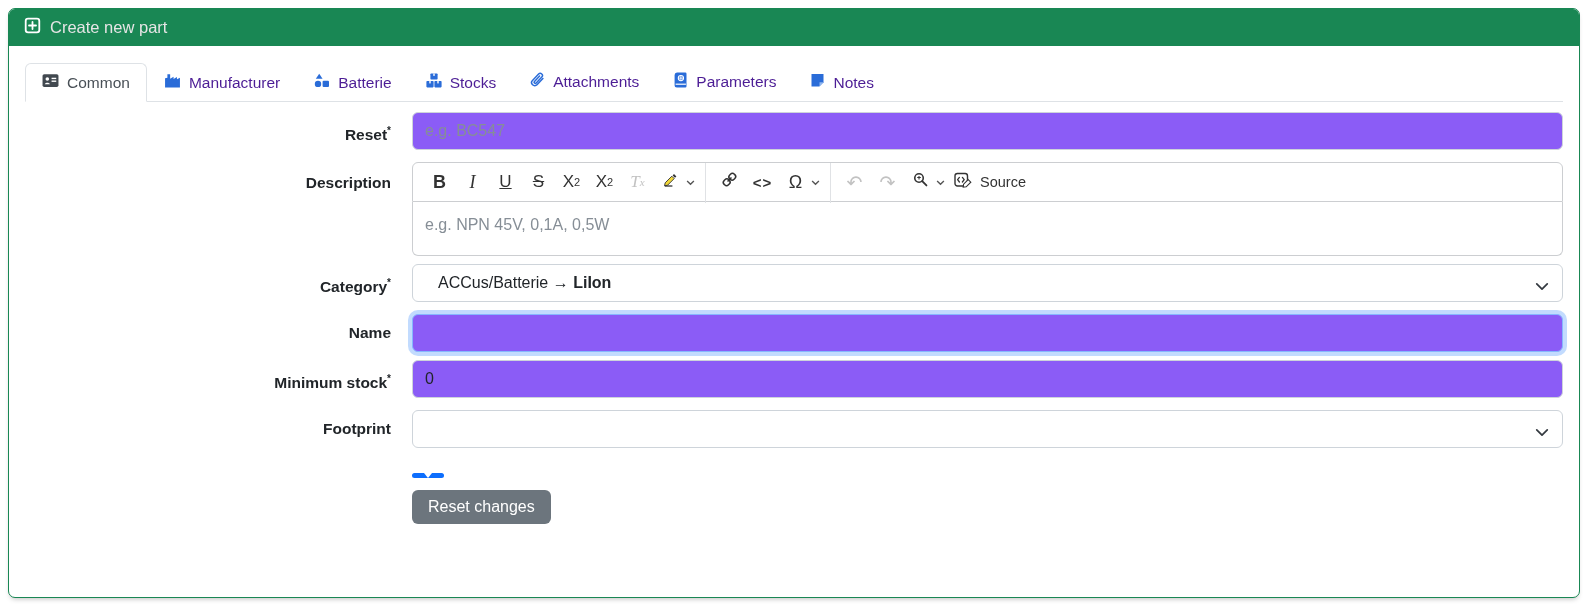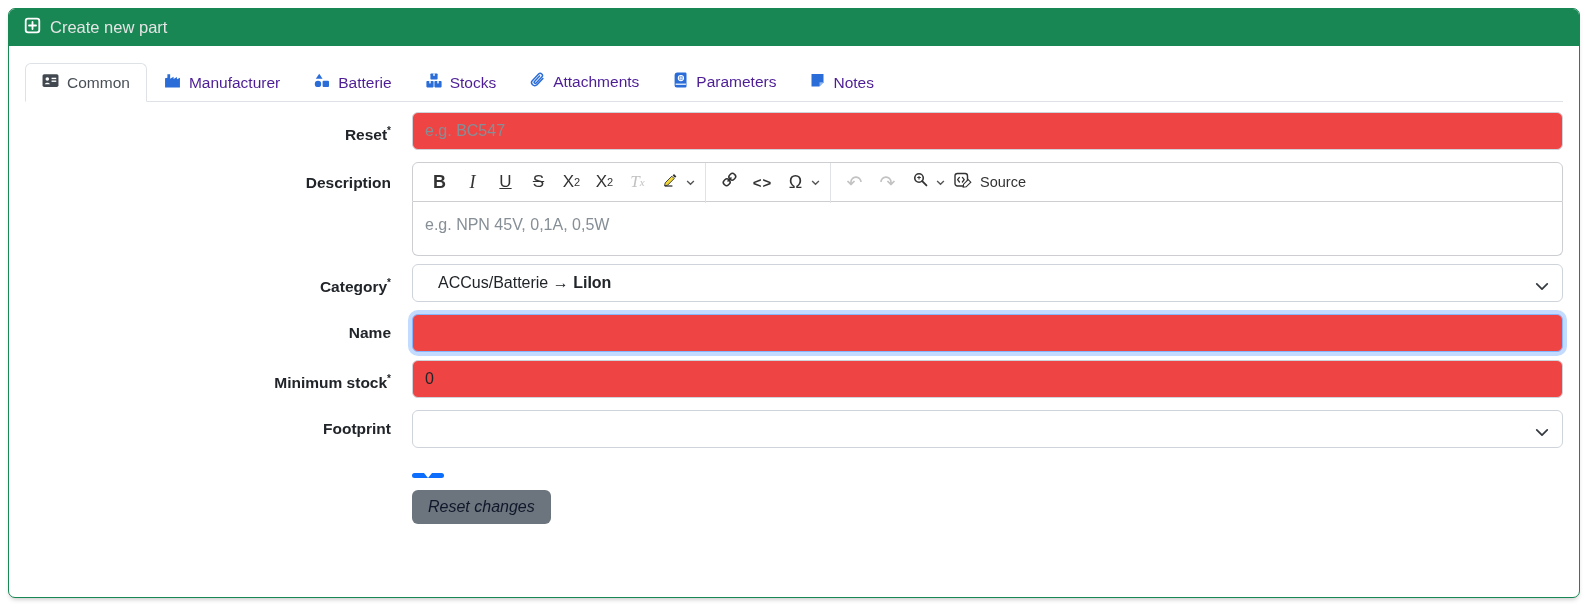--- a/index.html
+++ b/index.html
@@ -28,21 +28,21 @@
   .form { padding-top:10px; }
   .frow { display:flex; margin-bottom:8px; }
   .flabel { width:366px; margin-right:21px; text-align:right; font-weight:bold;
             font-size:15.5px; color:#212529; line-height:38px; }
   .flabel sup { font-size:10px; font-weight:bold; }
   .flabel.top { line-height:normal; padding-top:12px; }
   .fctl { flex:1; min-width:0; }
 
   .tinput { display:block; width:100%; height:38px; padding:6px 12px; font-size:16px;
             font-family:"Liberation Sans", sans-serif; color:#212529;
-            border:1px solid #ced4da; border-radius:6px; background:#ef4444; outline:none; }
+            border:1px solid #ced4da; border-radius:6px; background:#8b5cf6; outline:none; }
   .tinput::placeholder { color:#868e96; opacity:1; }
   .tinput.focused { border-color:#86b7fe; box-shadow:0 0 0 4px rgba(13,110,253,.25); }
 
   .select { position:relative; display:flex; align-items:center; width:100%; height:38px;
             padding:6px 36px 6px 25px; font-size:16px; border:1px solid #ced4da;
             border-radius:6px; background:#fff; cursor:pointer; }
   .select .chev { position:absolute; right:13px; top:13px; }
   .bold-part { font-weight:bold; }
 
   
@@ -72,21 +72,21 @@
 
   
   .btnrow { margin-top:16px; margin-bottom:0; }
   .btn-group-save { display:inline-flex; background:#0d6efd; border-radius:6px;
                     color:#fff; overflow:hidden; }
   .btn-save-main { padding:8px 16px; font-size:16px; color:#fff; cursor:pointer; }
   .btn-save-toggle { display:flex; align-items:center; padding:0 12px; cursor:pointer; }
   .caret { width:0; height:0; border-left:4.5px solid transparent;
            border-right:4.5px solid transparent; border-top:5px solid #fff; }
   .btn-reset { display:inline-block; margin-top:8px; padding:8px 16px; font-size:16px;
-               color:#0f172a; background:#6c757d; border-radius:6px; cursor:pointer;font-style:italic; }
+               color:#ffffff; background:#6c757d; border-radius:6px; cursor:pointer; }
 </style>
 </head>
 <body>
 
 <div class="card">
 
   <div class="card-header">
     <span>
       <svg width="17" height="17" viewBox="0 0 16 16">
           <rect x="1.6" y="1.6" width="12.8" height="12.8" rx="2.2" fill="none" stroke="#fff" stroke-width="1.7"></rect>

